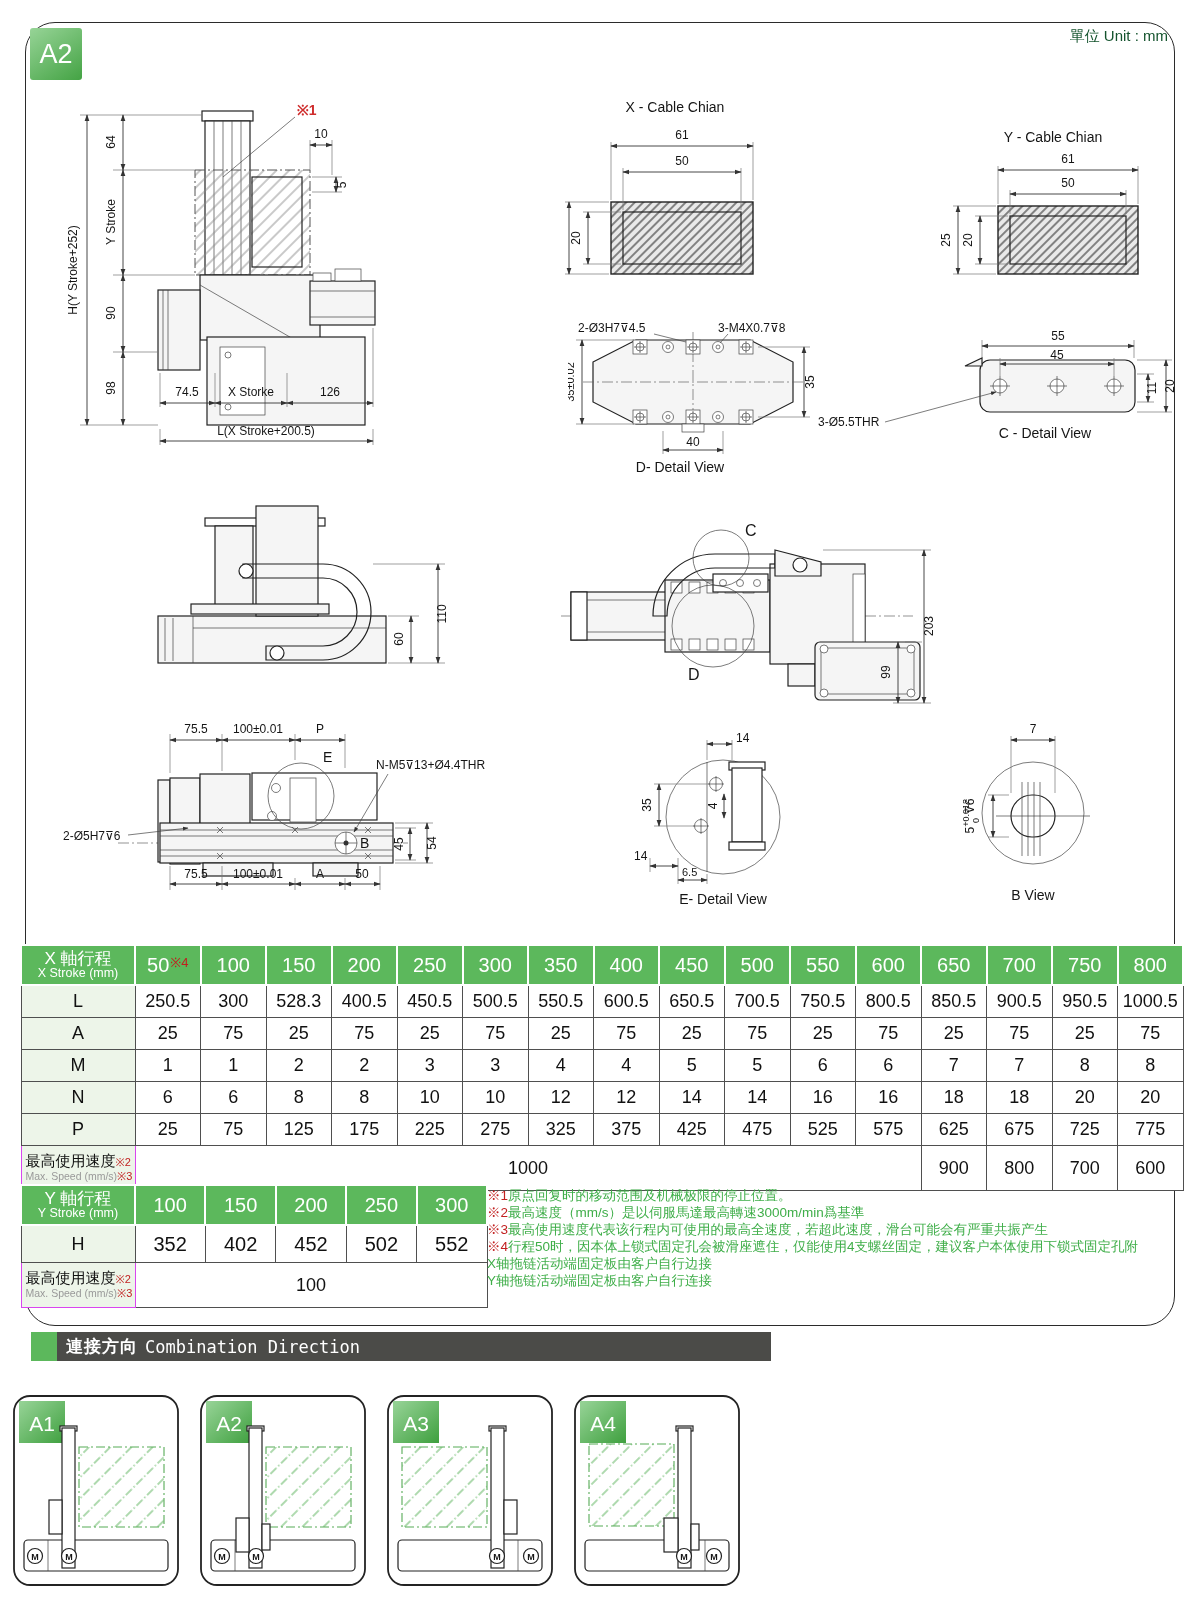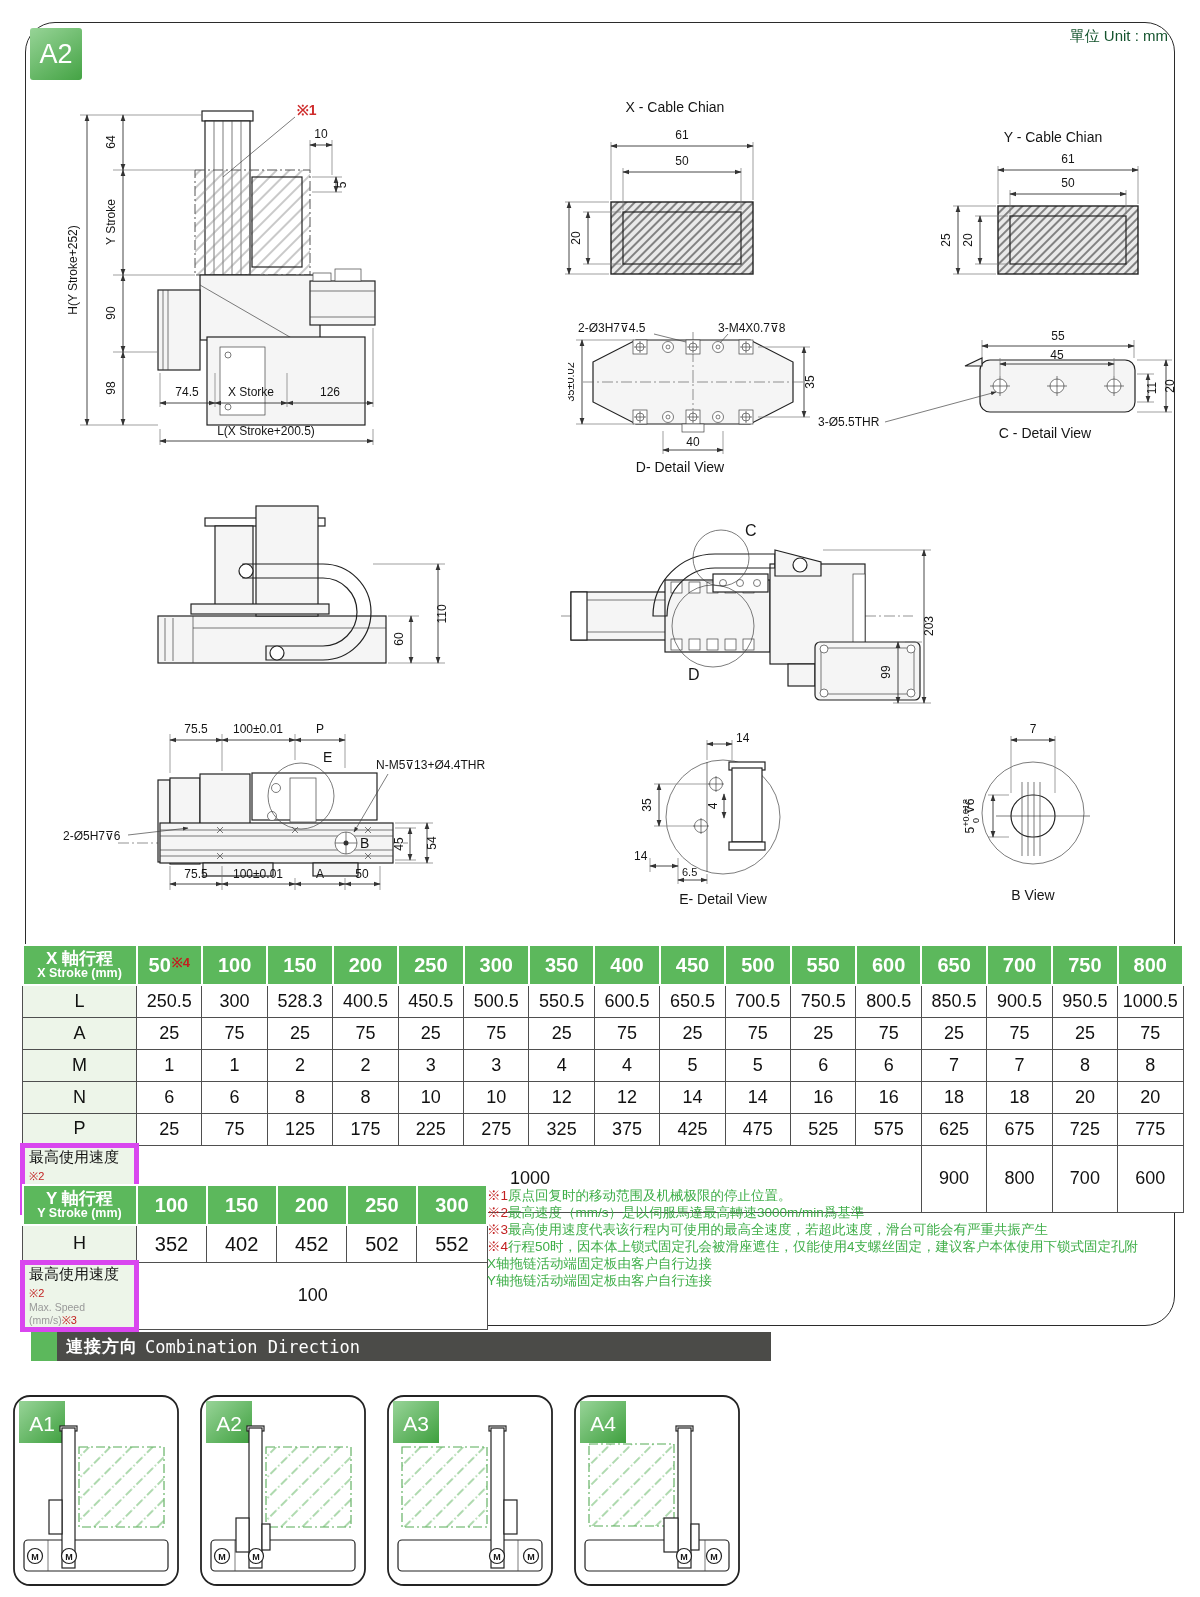--- a/index.html
+++ b/index.html
@@ -27,30 +27,30 @@
   .ghatch{fill:url(#gh);stroke:#57ab57;stroke-width:1.1;stroke-dasharray:9 3 2 3;}
   .pframe{fill:#fff;stroke:#232323;stroke-width:1.8;}
   .ptxt{font-size:21px;fill:#fff;}
   .mtxt{font-size:9px;font-weight:bold;}
   .sup{font-size:9px;}
 
   table{border-collapse:collapse;table-layout:fixed;text-align:center;}
   .xtable{position:absolute;left:20px;top:944px;width:1164px;}
   .ytable{position:absolute;left:20px;top:1184px;width:468px;}
   th,td{padding:0;}
-  .ghead th{background:#5cb85c;color:#fff;font-weight:bold;font-size:20px;height:38px;border:2px solid #fff;text-align:center;}
+  .ghead th{background:#5cb85c;color:#fff;font-weight:normal;font-size:20px;height:38px;border:2px solid #fff;text-align:center;}
   th.glabel{width:112px;}
   .glabel .zh{font-size:17px;line-height:1.05;}
   .glabel .en{font-size:12.5px;line-height:1.05;}
   .rednote{color:#c11f1f;font-size:13px;vertical-align:5px;margin-left:1px;}
   .drow td{border:1px solid #4f4f4f;font-size:18px;height:31px;background:#fff;}
   .drow th.rlabel{border:1px solid #4f4f4f;background:#edf5e9;font-size:18px;font-weight:normal;}
   .hrow td{font-size:20px;height:36px;}
   .srow td{border:1px solid #4f4f4f;font-size:18px;height:44px;background:#fff;}
-  .srow th{background:#edf5e9;border:5px solid #d946ef;font-weight:normal;text-align:left;padding-left:4px;}
+  .srow th{background:#edf5e9;border:1px solid #d946ef;font-weight:normal;text-align:left;padding-left:4px;}
   .slabel .s1{font-size:15px;color:#111;line-height:1.2;}
   .slabel .s2{font-size:10.5px;color:#999;line-height:1.2;}
   .rednote2{color:#c11f1f;font-size:11px;}
 
   .notes{position:absolute;left:487px;top:1187px;width:706px;font-size:13.5px;line-height:17px;}
   .note-line .mark{color:#c11f1f;}
   .note-line .ntext{color:#3fae49;}
 
   .combo-bar{position:absolute;left:31px;top:1332px;width:740px;height:29px;background:#4b4b48;
              color:#fff;display:flex;align-items:center;}

